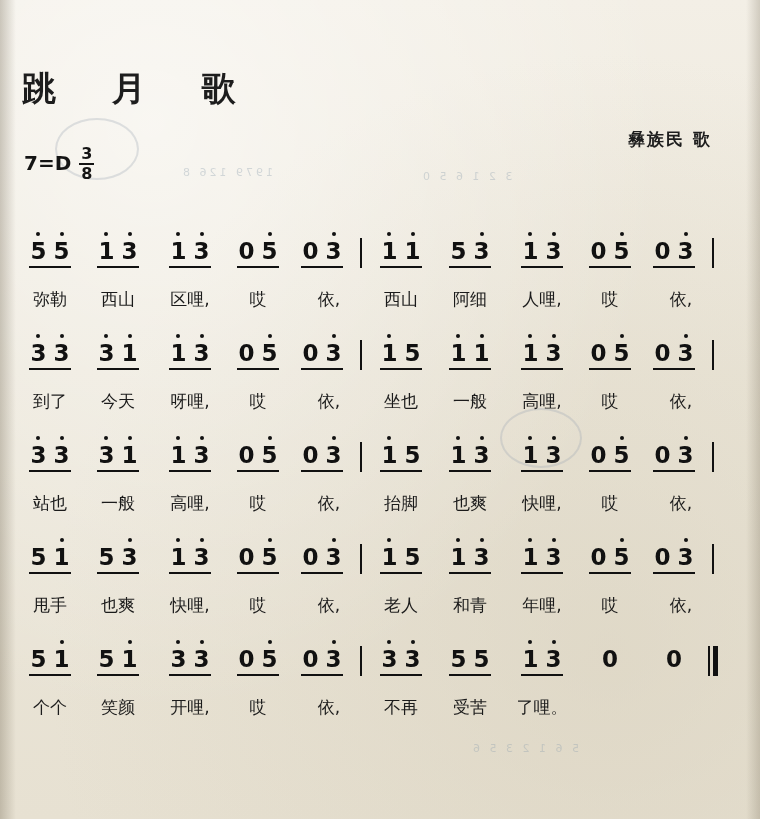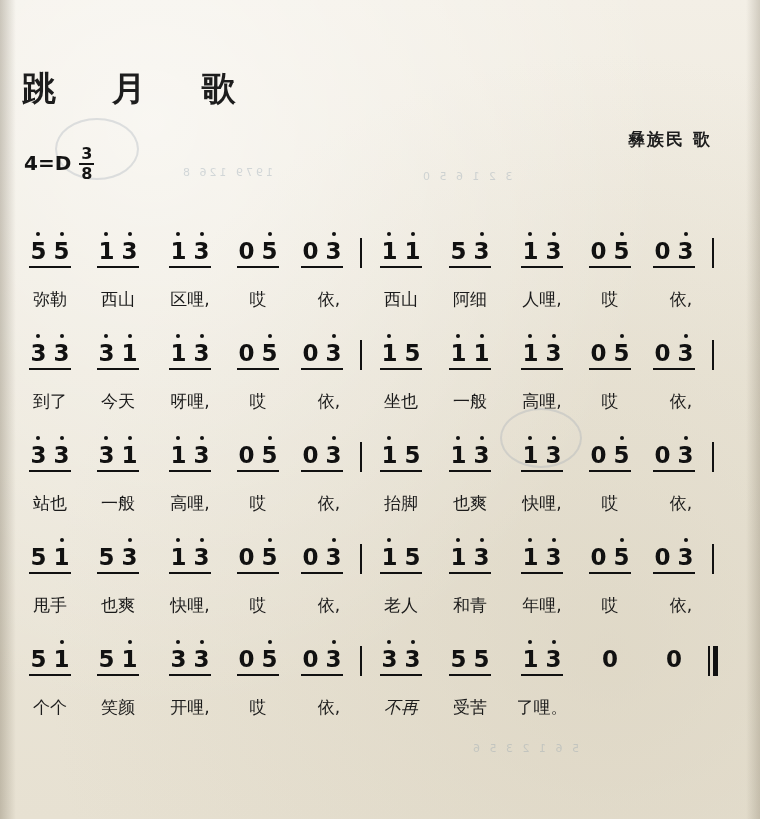--- a/index.html
+++ b/index.html
@@ -245,21 +245,21 @@
   <div class="bleed-stamp" style="left:500px; top:408px; width:78px; height:56px;"></div>
   <div class="bleed" style="left:180px; top:166px;">1979  126  8</div>
   <div class="bleed" style="left:420px; top:170px;">3 2 1 6 5 0</div>
   <div class="bleed" style="left:470px; top:742px;">5 6 1 2 3 5 6</div>
 
   <div class="title">跳 月 歌</div>
 
   <div class="composer">彝族民 歌</div>
 
   <div class="keysig">
-    <span>4=D</span>
+    <span>7=D</span>
     <span class="frac">
       <span class="num">3</span>
       <span class="den">8</span>
     </span>
   </div>
 
 
   <div id="systems-host">
       <div class="system" style="top: 238px;">
         <div class="notes-row">
@@ -556,21 +556,21 @@
               <span class="thin"></span>
               <span class="thick"></span>
             </div></div>
         </div>
         <div class="lyric-row">
           <div class="lyr" style="width: 64px;">个个</div>
           <div class="lyr" style="width: 72px;">笑颜</div>
           <div class="lyr" style="width: 72px;">开哩,</div>
           <div class="lyr" style="width: 64px;">哎</div>
           <div class="lyr" style="width: 78px;">依,</div>
-          <div class="lyr" style="width: 66px; font-style: italic;">不再</div>
+          <div class="lyr" style="width: 66px;">不再</div>
           <div class="lyr" style="width: 72px;">受苦</div>
           <div class="lyr" style="width: 72px;">了哩。</div>
           <div class="lyr" style="width: 64px;"></div>
           <div class="lyr" style="width: 78px;"></div>
         </div>
       </div>
     </div>
 
   <div class="wm">
   </div>

